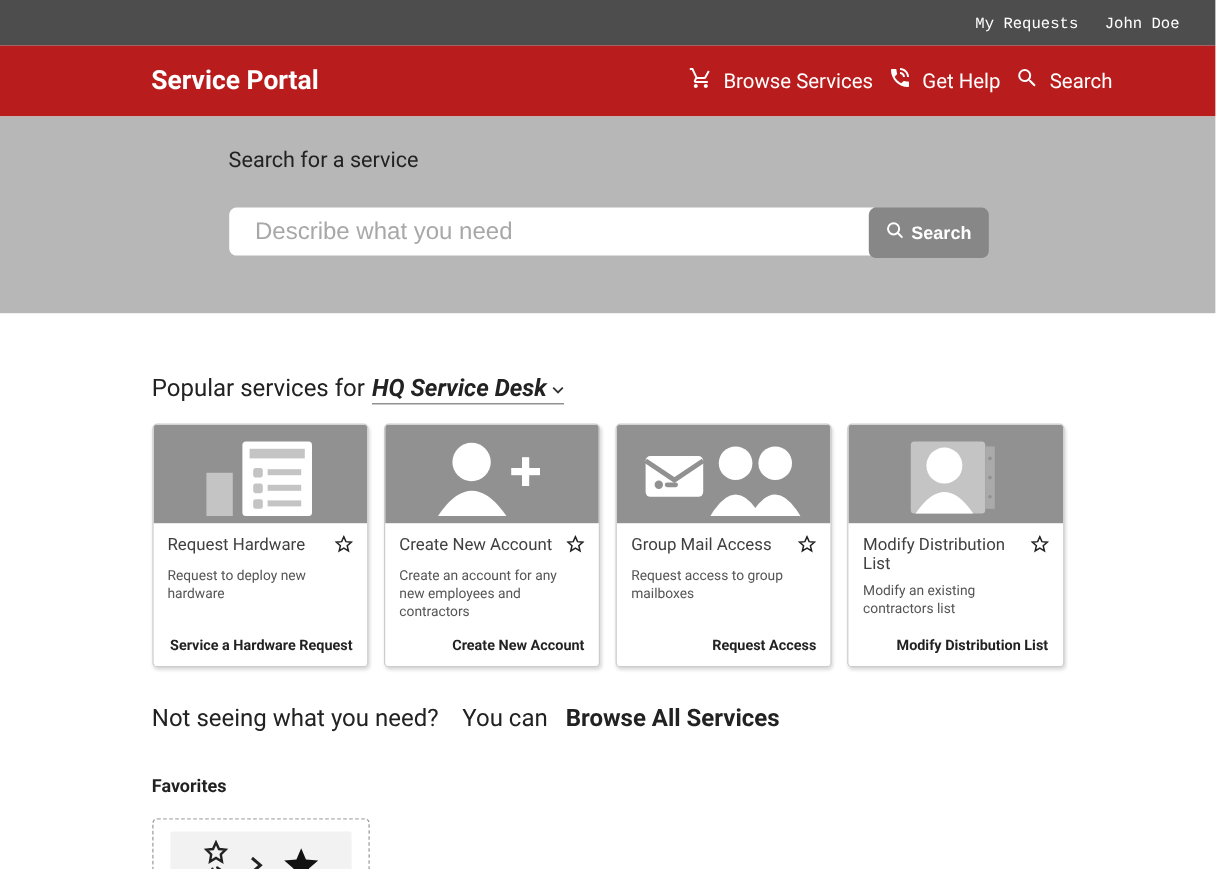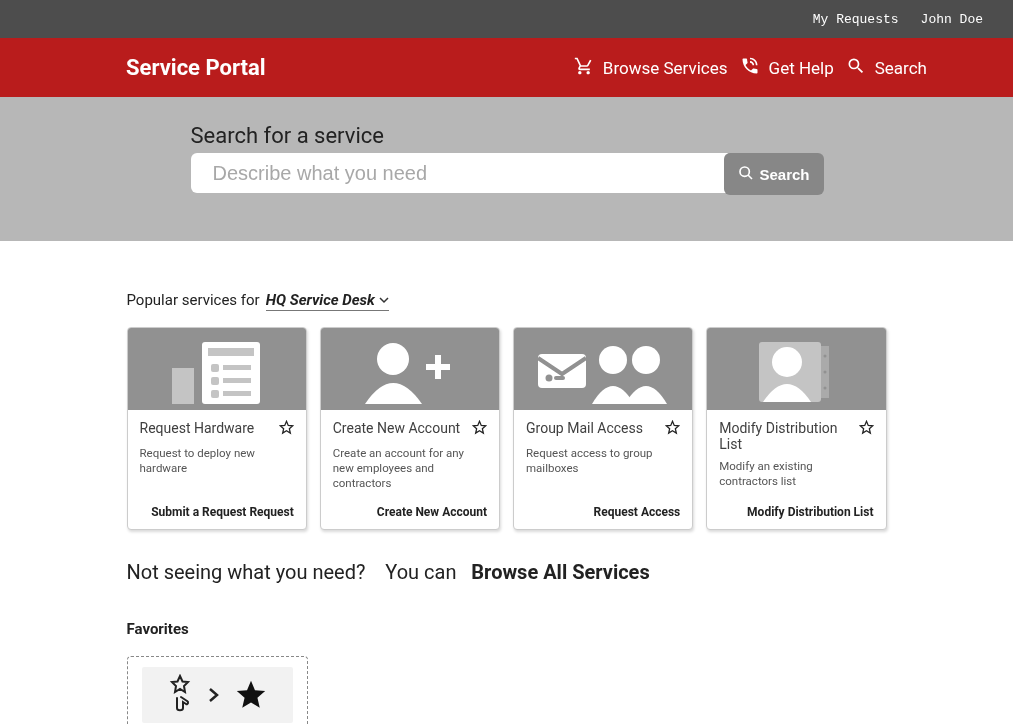--- a/index.html
+++ b/index.html
@@ -10,29 +10,29 @@
   
   .navbar { background: #b91c1c; height: 59px; display: flex; align-items: center; padding: 0 30px 0 126px; }
   .navbar-title { color: #fff; font-size: 22px; font-weight: 700; }
   .navbar-spacer { flex: 1; }
   .nav-links { display: flex; gap: 12px; align-items: center; margin-right: 56px; }
   .nav-link { display: flex; align-items: center; gap: 9px; color: #fff; font-size: 17px; cursor: pointer; }
   .nav-link svg { width: 20px; height: 20px; fill: #fff; }
 
   .hero { background: #b7b7b7; padding: 26px 0 46px 0; }
   .hero-inner { width: 760px; margin: 0 auto; padding-left: 64px; }
-  .hero-label { font-size: 22px; color: #222; margin-bottom: 5px; }
+  .hero-label { font-size: 18px; color: #222; margin-bottom: 29px; }
   .search-row { display: flex; width: 633px; }
   .search-input { flex: 1; height: 40px; border-radius: 6px 0 0 6px; border: none; padding: 0 22px; font-size: 20px; outline: none; }
   .search-input::placeholder { color: #a8a8a8; }
   .search-btn { background: #878787; border: none; border-radius: 6px; height: 42px; padding: 0 14px; margin-left: -4px; display: flex; align-items: center; gap: 5px; color: #fff; font-size: 15px; font-weight: 600; cursor: pointer; }
   .search-btn svg { width: 16px; height: 16px; stroke: #fff; fill: none; stroke-width: 2.5; }
 
   .content { width: 760px; margin: 0 auto; padding-top: 50px; }
-  .popular-row { display: flex; align-items: baseline; gap: 6px; font-size: 15px; margin-bottom: 16px; }
+  .popular-row { display: flex; align-items: baseline; gap: 6px; font-size: 20px; margin-bottom: 16px; }
   .dept-select { font-weight: 700; font-style: italic; border-bottom: 1px solid #777; padding-bottom: 1px; cursor: pointer; display: inline-flex; align-items: center; gap: 4px; }
   .dept-select svg { width: 10px; height: 10px; }
 
   .cards { display: flex; gap: 13px; }
   .card { width: 181px; border: 1px solid #ccc; border-radius: 4px; box-shadow: 1px 2px 3px rgba(0,0,0,0.15); background: #fff; display: flex; flex-direction: column; overflow: hidden; }
   .card-img { background: #919191; height: 82px; display: flex; align-items: center; justify-content: center; }
   .card-body { padding: 10px 12px 10px 12px; flex: 1; display: flex; flex-direction: column; }
   .card-title-row { display: flex; justify-content: space-between; align-items: flex-start; gap: 4px; }
   .card-title { font-size: 14px; color: #404040; }
   .star-btn { cursor: pointer; }
@@ -138,21 +138,21 @@
       <div class="card-body">
         <div class="card-title-row">
           <div class="card-title">Request Hardware</div>
           <span class="star-btn">
             <svg viewBox="0 0 24 24">
                 <path d="M12 17.27 18.18 21l-1.64-7.03L22 9.24l-7.19-.62L12 2 9.19 8.62 2 9.24l5.46 4.73L5.82 21z" fill="none" stroke="#222" stroke-width="2"></path>
               </svg>
           </span>
         </div>
         <div class="card-desc">Request to deploy new hardware</div>
-        <div class="card-action">Submit a Request Request</div>
+        <div class="card-action">Service a Hardware Request</div>
       </div>
     </div>
 
     <div class="card">
       <div class="card-img">
         <svg width="120" height="70" viewBox="0 0 120 70">
           <circle cx="43" cy="25" r="16" fill="#fff"></circle>
           <path d="M15 70 Q43 28 72 70 Z" fill="#fff"></path>
           <rect x="76" y="30" width="24" height="6" fill="#fff"></rect>
           <rect x="85" y="21" width="6" height="24" fill="#fff"></rect>

